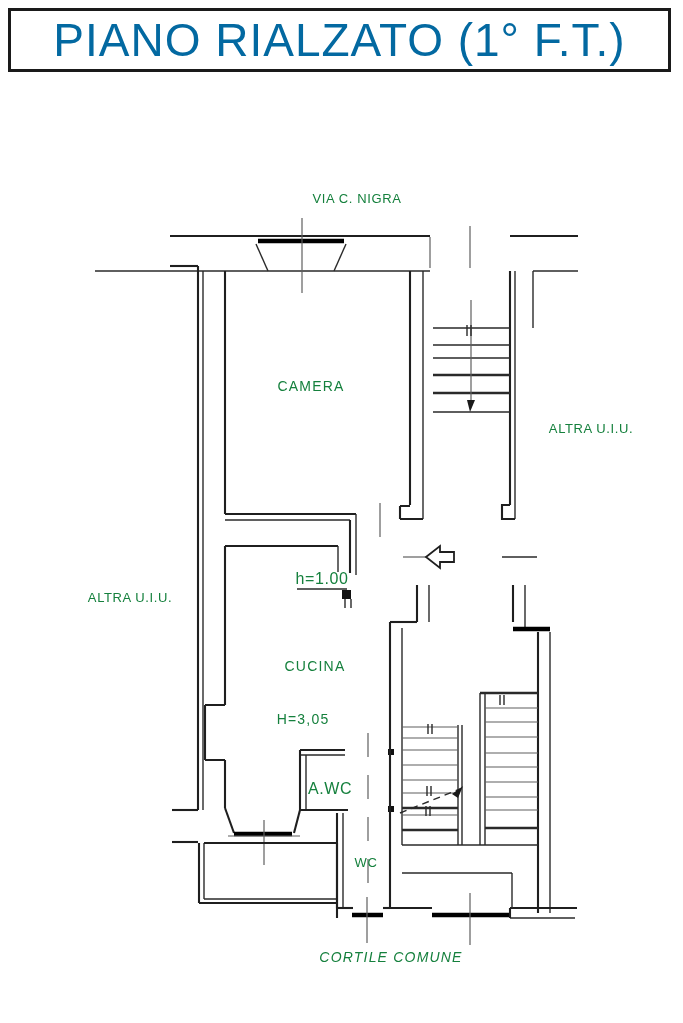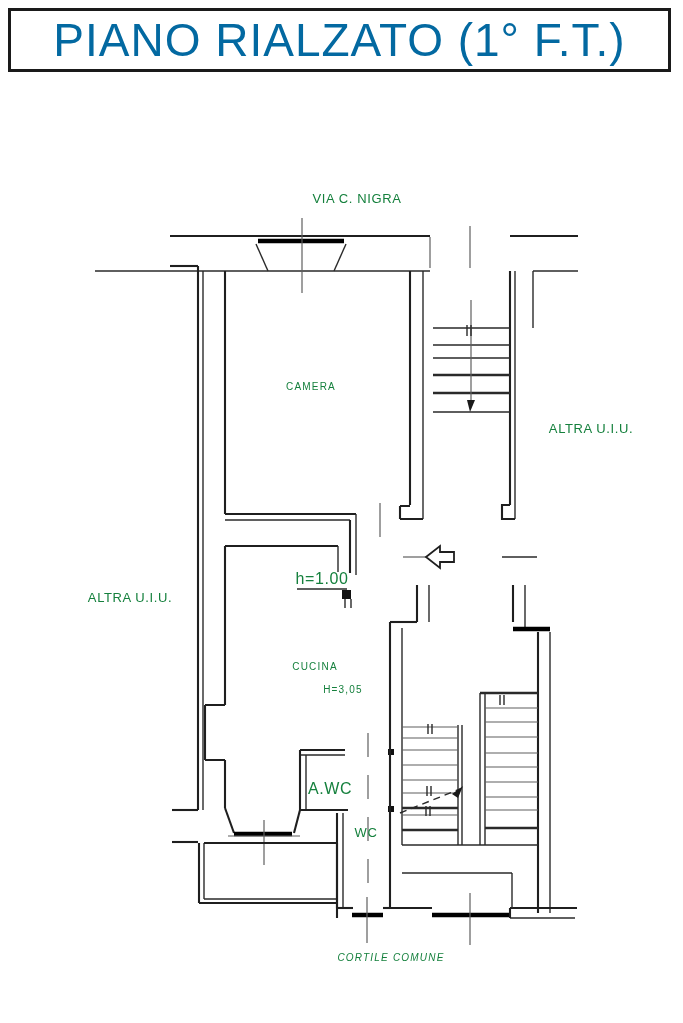--- a/index.html
+++ b/index.html
@@ -15,21 +15,21 @@
   .title-text{
     font-size:46px;color:#0369a1;letter-spacing:1px;white-space:nowrap;
   }
   .plan-svg{position:absolute;left:0;top:0;width:683px;height:1023px;}
   .lbl{
     position:absolute;transform:translate(-50%,-50%);
     color:#15803d;white-space:nowrap;letter-spacing:0.6px;
   }
   .fs13{font-size:13px;}
   .fs12{font-size:16px;}
-  .fs14{font-size:10px;letter-spacing:1.2px;}
+  .fs14{font-size:14px;letter-spacing:1.2px;}
   
   .w-thin{stroke:#5f5f5f;stroke-width:1.2;fill:none;}
   .w-med{stroke:#2a2a2a;stroke-width:1.4;fill:none;}
   .w-wall{stroke:#1f1f1f;stroke-width:2.1;fill:none;}
   .w-thick{stroke:#000;stroke-width:4.5;fill:none;}
   .w-tread{stroke:#2a2a2a;stroke-width:2.4;fill:none;}
   .dashed{stroke-dasharray:7 5;}
   .dashed-long{stroke-dasharray:24 18;}
 </style>
 </head>
@@ -183,18 +183,18 @@
       <path class="w-med" d="M427 786 V796 M431 786 V796 M426 806 V816 M430 806 V816"></path>
     </g>
   </svg>
 
   <div class="lbl fs13" style="left:357px;top:198px;">VIA C. NIGRA</div>
   <div class="lbl fs14" style="left:311px;top:386px;">CAMERA</div>
   <div class="lbl fs13" style="left:591px;top:428px;">ALTRA U.I.U.</div>
   <div class="lbl fs13" style="left:130px;top:597px;">ALTRA U.I.U.</div>
   <div class="lbl fs12" style="left:322px;top:579px;">h=1.00</div>
   <div class="lbl fs14" style="left:315px;top:666px;">CUCINA</div>
-  <div class="lbl fs14" style="left:303px;top:689px;margin-left:40px;">H=3,05</div>
+  <div class="lbl fs14" style="left:303px;top:719px;">H=3,05</div>
   <div class="lbl fs12" style="left:330px;top:789px;">A.WC</div>
-  <div class="lbl fs13" style="left:366px;top:832px;text-align:center;">WC</div>
+  <div class="lbl fs13" style="left:366px;top:862px;text-align:center;">WC</div>
   <div class="lbl fs14" style="left:391px;top:957px;font-style:italic;">CORTILE COMUNE</div>
 
 </div>
 
 </body></html>

